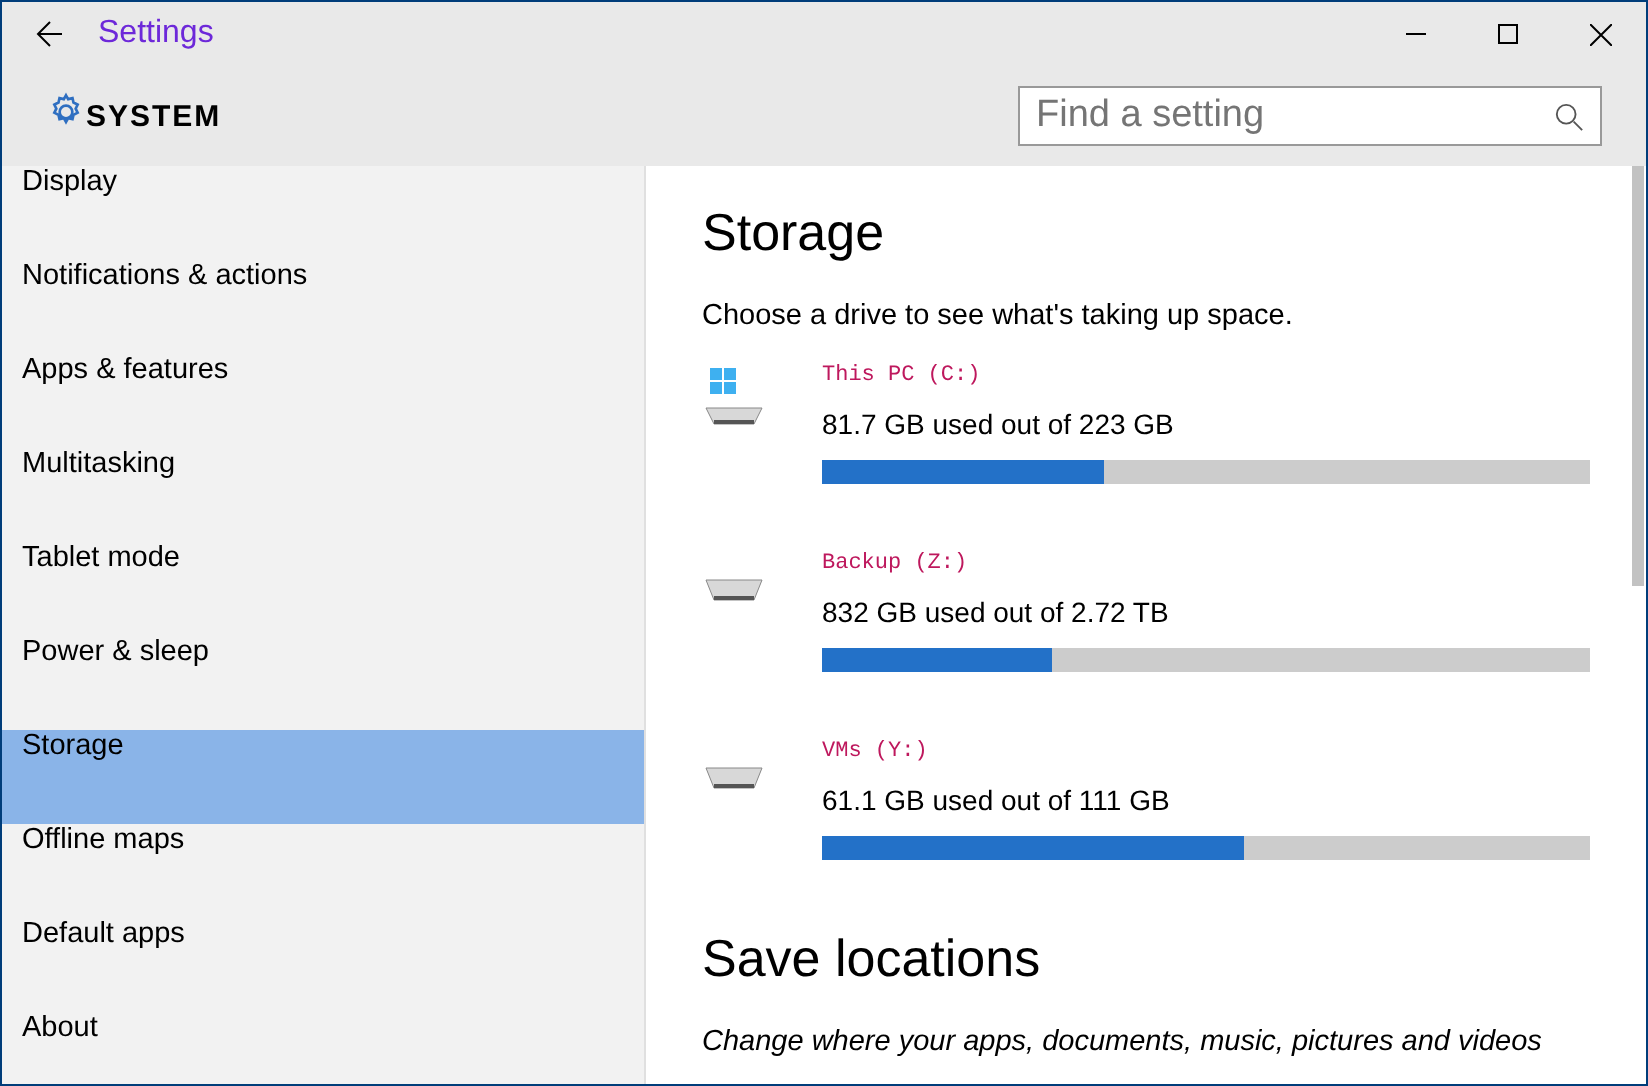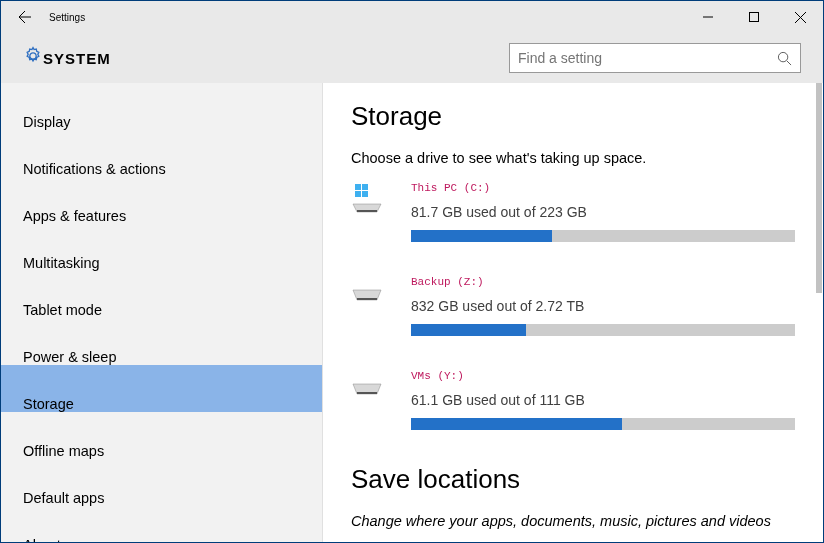--- a/index.html
+++ b/index.html
@@ -1,48 +1,48 @@
 <!DOCTYPE html>
 <html><head>
   <meta charset="utf-8">
   <style>
     * { box-sizing: border-box; margin: 0; padding: 0; font-family: "Segoe UI", Arial, sans-serif; }
     body { width: 824px; height: 543px; overflow: hidden; background: #fff; border: 1px solid #003d7a; }
     
     
     .titlebar { height: 32px; background: #e9e9e9; display: flex; align-items: center; position: relative; }
     .back-btn { width: 48px; height: 32px; display: flex; align-items: center; justify-content: center; cursor: pointer; }
-    .title-text { font-size: 10px; color: #000000; }
+    .title-text { font-size: 16px; color: #6d28d9; }
     .window-controls { position: absolute; right: 0; top: 0; display: flex; height: 32px; }
     .win-ctrl { width: 46px; height: 32px; display: flex; align-items: center; justify-content: center; cursor: pointer; }
     
     
     .header { height: 50px; background: #e9e9e9; display: flex; align-items: center; padding: 0 22px; justify-content: space-between; }
     .header-left { display: flex; align-items: center; }
     .gear-icon svg { width: 20px; height: 20px; }
     .system-label { font-size: 15px; font-weight: 600; letter-spacing: 1px; color: #000; }
     .search-box { width: 292px; height: 30px; border: 1px solid #999; background: #fff; display: flex; align-items: center; padding: 0 8px; }
-    .search-input { flex: 1; border: none; outline: none; font-size: 14px; color: #555; background: transparent; }
+    .search-input { flex: 1; border: none; outline: none; font-size: 19px; color: #555; background: transparent; }
     .search-icon { display: flex; align-items: center; }
     
     
     .body { display: flex; height: calc(543px - 32px - 50px - 2px); position: relative; }
     .sidebar { width: 322px; background: #f2f2f2; border-right: 1px solid #e0e0e0; overflow: hidden; }
-    .sidebar-item { height: 47px; display: flex; align-items: flex-end; padding-left: 22px; font-size: 14.5px; color: #000; cursor: pointer; }
+    .sidebar-item { height: 47px; display: flex; align-items: flex-start; padding-left: 10px; font-size: 14.5px; color: #000; cursor: pointer; }
     .sidebar-item.selected { background: #8ab4e8; }
     
     .content { flex: 1; background: #fff; padding: 18px 28px 0 28px; overflow: hidden; position: relative; }
     .page-title { font-size: 26px; font-weight: 300; color: #000; margin-bottom: 18px; }
     .page-desc { font-size: 14.5px; color: #000; margin-bottom: 16px; }
     
     .drive { display: flex; gap: 20px; margin-bottom: 34px; cursor: pointer; }
     .drive-icon { width: 40px; display: flex; align-items: flex-start; padding-top: 2px; }
     .drive-body { flex: 1; }
     .drive-name { font-size: 11px; color: #be185d; margin-bottom: 3px; font-family: Liberation Mono, monospace; }
-    .drive-usage { font-size: 14px; color: #404040; margin-bottom: 10px; margin-top: 10px; }
+    .drive-usage { font-size: 14px; color: #000000; margin-bottom: 10px; margin-top: 10px; }
     .drive-bar { height: 12px; background: #ccc; position: relative; }
     .drive-bar-fill { height: 100%; background: #2371c8; position: absolute; left: 0; top: 0; }
     
     .section-title { font-size: 26px; font-weight: 300; color: #000; margin-bottom: 18px; margin-top: 20px; }
     .section-desc { font-size: 14.5px; color: #000; font-style: italic; }
     
     .scrollbar-track { position: absolute; right: 0; top: 0; width: 14px; height: 100%; background: transparent; }
     .scrollbar-thumb { position: absolute; right: 1px; top: 0; width: 6px; height: 210px; background: #c2c2c2; border-radius: 0; }
   </style>
 </head>

